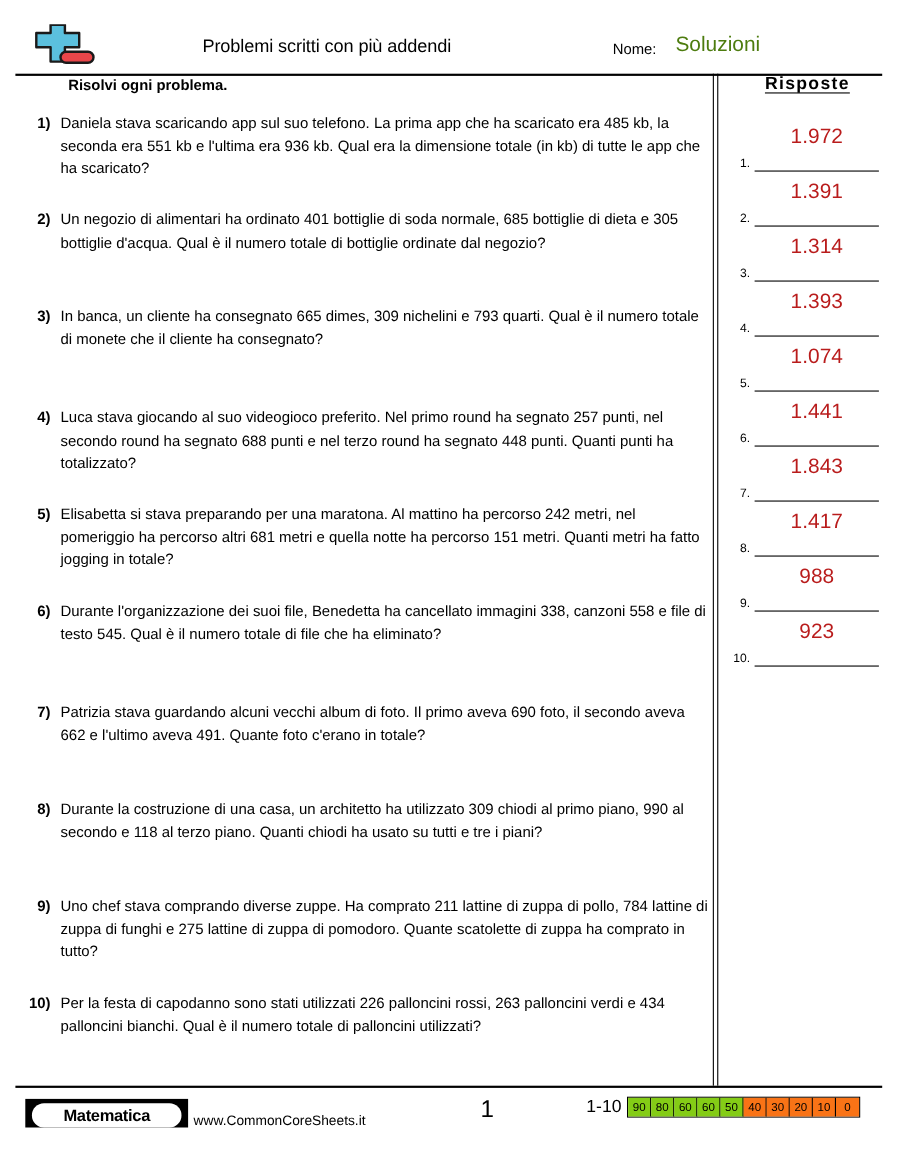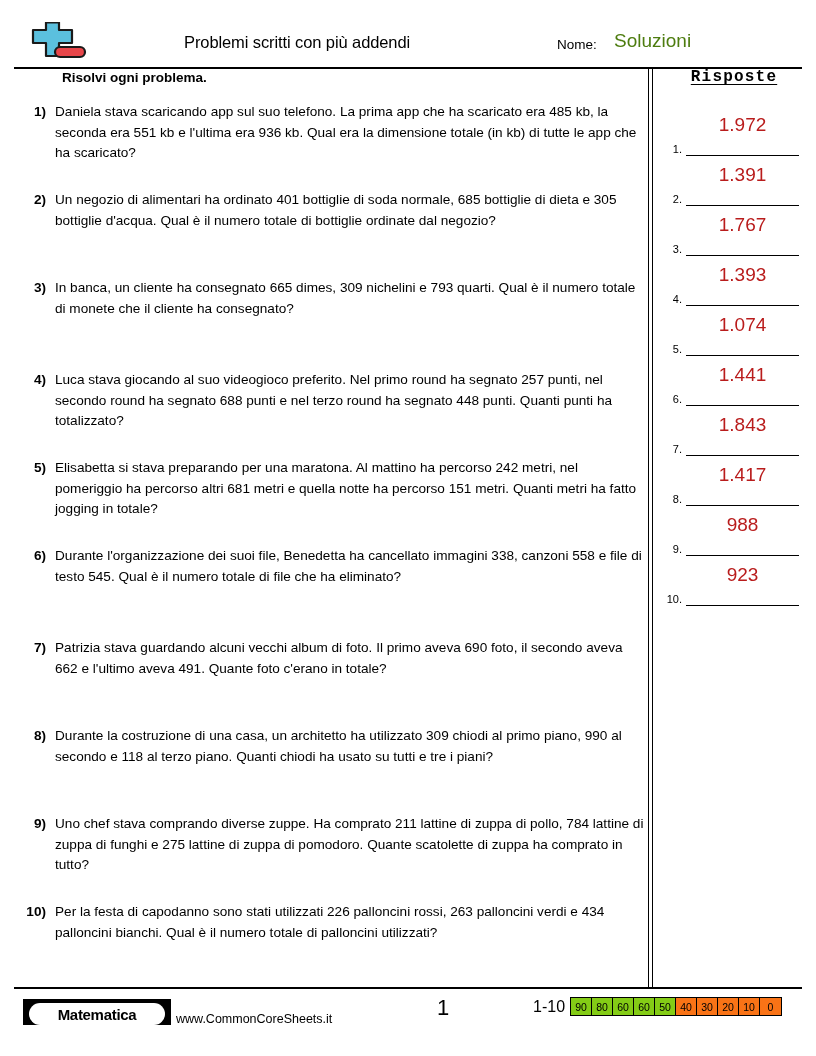--- a/index.html
+++ b/index.html
@@ -143,21 +143,20 @@
     position: absolute;
     left: 14px;
     top: 2px;
     width: 120px;
     text-align: center;
     font-size: 16px;
     font-weight: bold;
     letter-spacing: 1.2px;
     text-decoration: underline;
     text-underline-offset: 3px;
-    font-family: Liberation Mono, monospace;
   }
   .ans-row {
     position: absolute;
     left: 0;
     width: 145px;
     height: 44px;
   }
   .ans-idx {
     position: absolute;
     left: 0;
@@ -347,21 +346,21 @@
         <span class="ans-val">1.972</span>
       </div>
       <div class="ans-row" style="top: 96px;">
         <span class="ans-idx">2.</span>
         <span class="ans-line"></span>
         <span class="ans-val">1.391</span>
       </div>
       <div class="ans-row" style="top: 146px;">
         <span class="ans-idx">3.</span>
         <span class="ans-line"></span>
-        <span class="ans-val">1.767</span>
+        <span class="ans-val">1.314</span>
       </div>
       <div class="ans-row" style="top: 196px;">
         <span class="ans-idx">4.</span>
         <span class="ans-line"></span>
         <span class="ans-val">1.393</span>
       </div>
       <div class="ans-row" style="top: 246px;">
         <span class="ans-idx">5.</span>
         <span class="ans-line"></span>
         <span class="ans-val">1.074</span>

